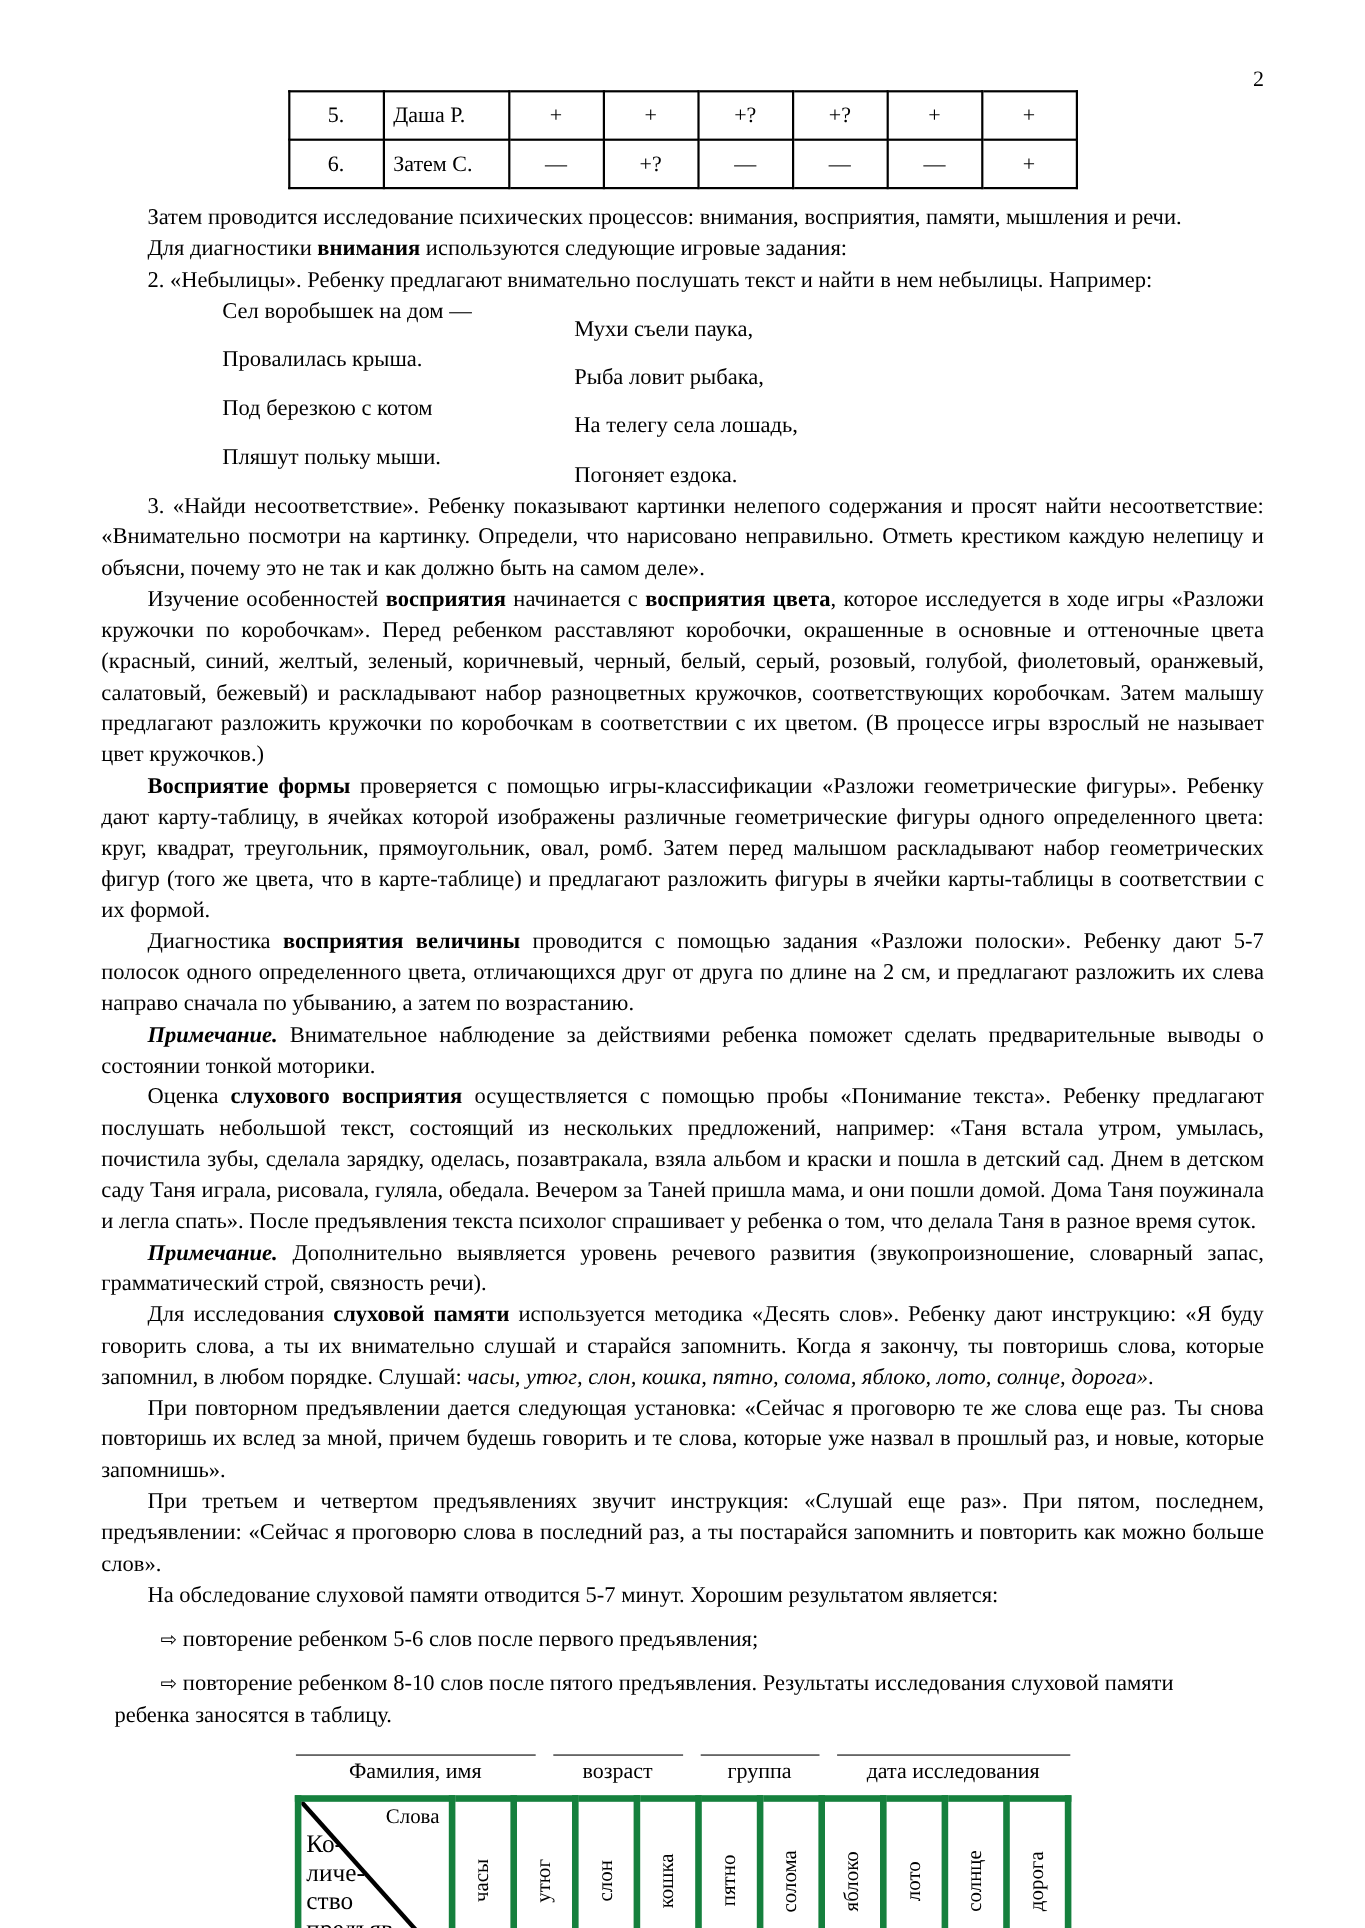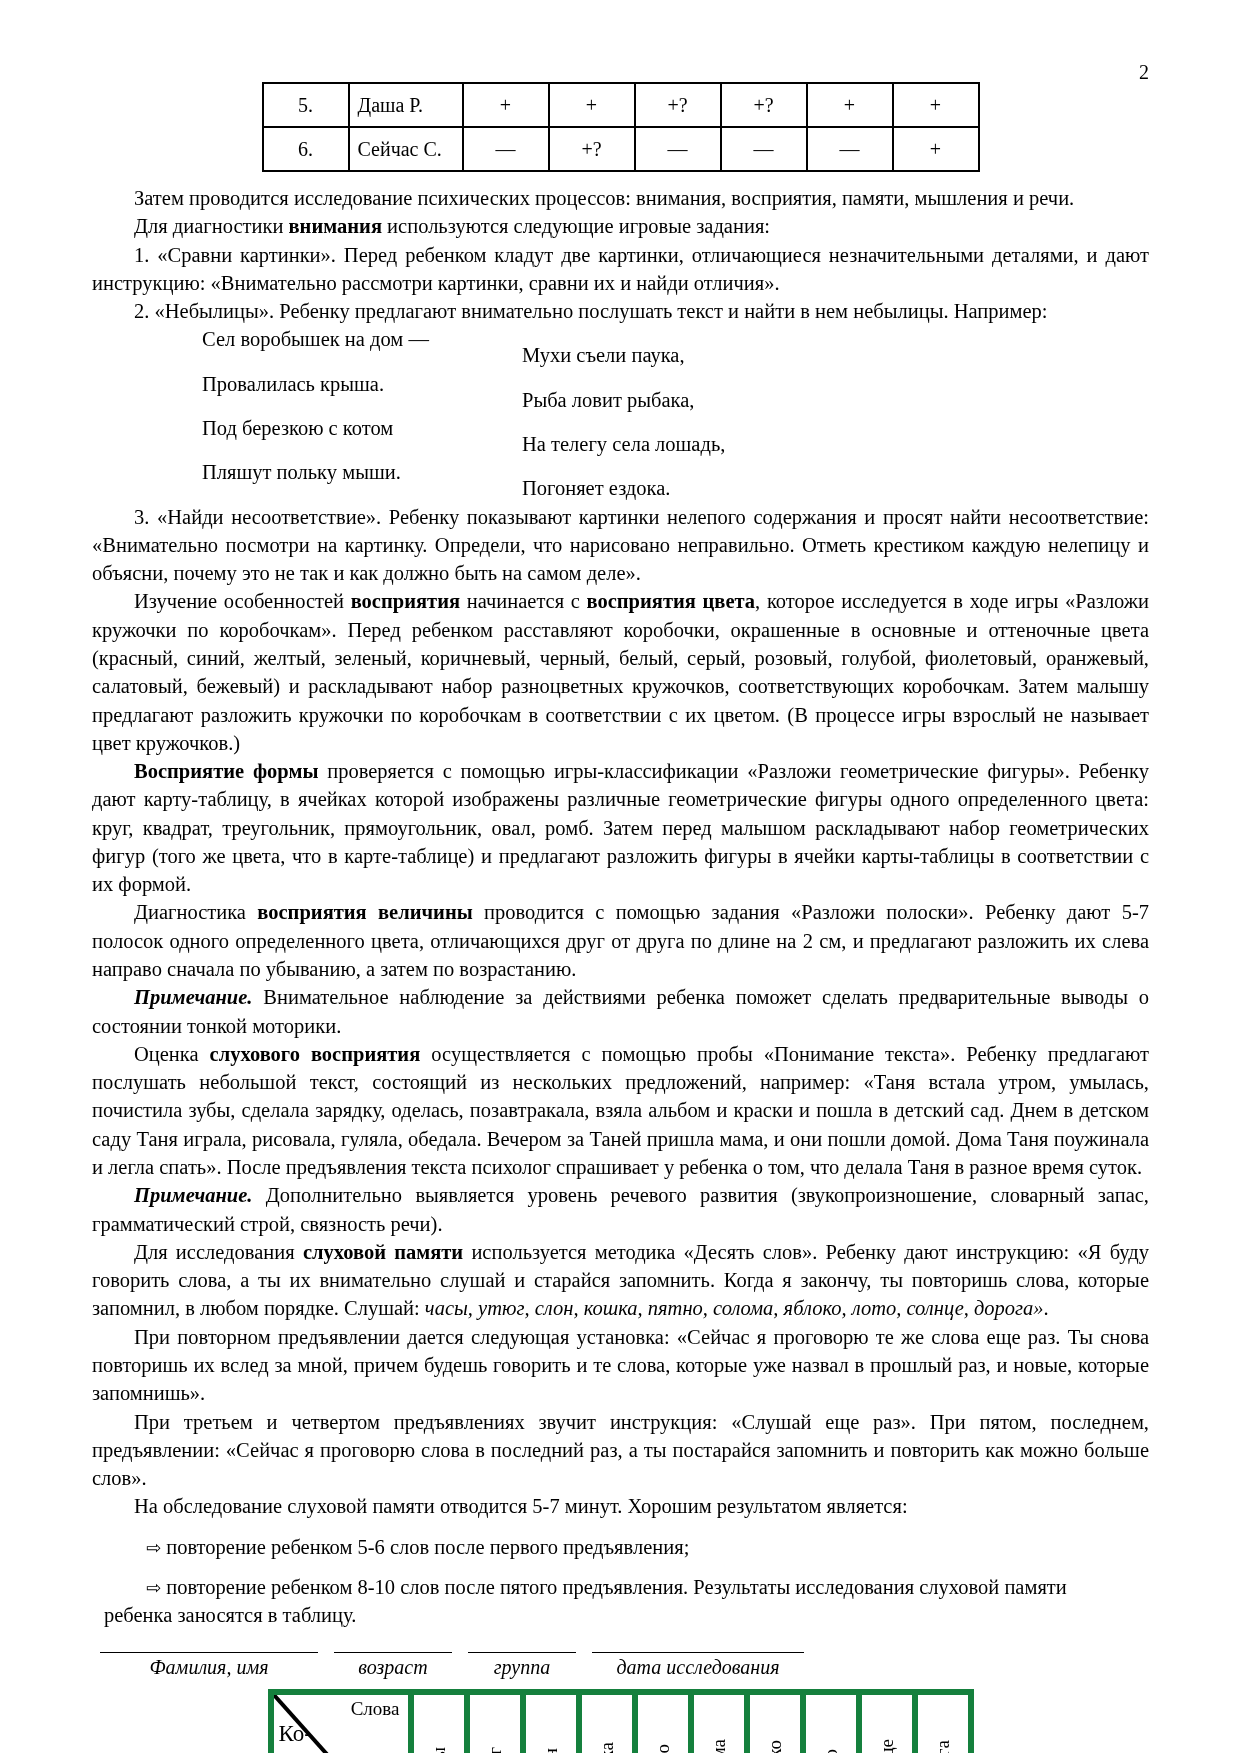--- a/index.html
+++ b/index.html
@@ -84,23 +84,22 @@
     text-indent:42px;
     margin:12px;
     text-align:left;
   }
   .arrow{font-family:"DejaVu Sans", sans-serif;font-size:18px;}
 
   
   .form-lines{
     margin-top:22px;
     display:flex;
-    justify-content:flex-start;
+    justify-content:center;
     align-items:flex-end;
-    font-style:italic;
   }
   .form-field{
     text-align:center;
     margin:0 8px;
     font-size:20px;
   }
   .form-rule{
     border-top:1.5px solid #000;
     height:0;
     margin-bottom:3px;
@@ -179,39 +178,38 @@
           <td class="c-name">Даша Р.</td>
           <td class="c-mark">+</td>
           <td class="c-mark">+</td>
           <td class="c-mark">+?</td>
           <td class="c-mark">+?</td>
           <td class="c-mark">+</td>
           <td class="c-mark">+</td>
         </tr>
         <tr>
           <td class="c-num">6.</td>
-          <td class="c-name">Сейчас С.</td>
+          <td class="c-name">Затем С.</td>
           <td class="c-mark">—</td>
           <td class="c-mark">+?</td>
           <td class="c-mark">—</td>
           <td class="c-mark">—</td>
           <td class="c-mark">—</td>
           <td class="c-mark">+</td>
         </tr>
       </tbody>
     </table>
   </div>
 
   <div class="body">
 
     <p class="para">Затем проводится исследование психических процессов: внимания, восприятия, памяти, мышления и речи.</p>
 
     <p class="para"><span>Для диагностики </span><b>внимания</b><span> используются следующие игровые задания:</span></p>
 
-    <p class="para num">1. «Сравни картинки». Перед ребенком кладут две картинки, отличающиеся незначительными деталями, и дают инструкцию: «Внимательно рассмотри картинки, сравни их и найди отличия».</p>
 
     <p class="para num">2. «Небылицы». Ребенку предлагают внимательно послушать текст и найти в нем небылицы. Например:</p>
 
     <div class="poem">
       <div class="poem-row">
         <div class="poem-col-a">Сел воробышек на дом —</div>
         <div class="poem-col-b">Мухи съели паука,</div>
       </div>
       <div class="poem-row">
         <div class="poem-col-a">Провалилась крыша.</div>

